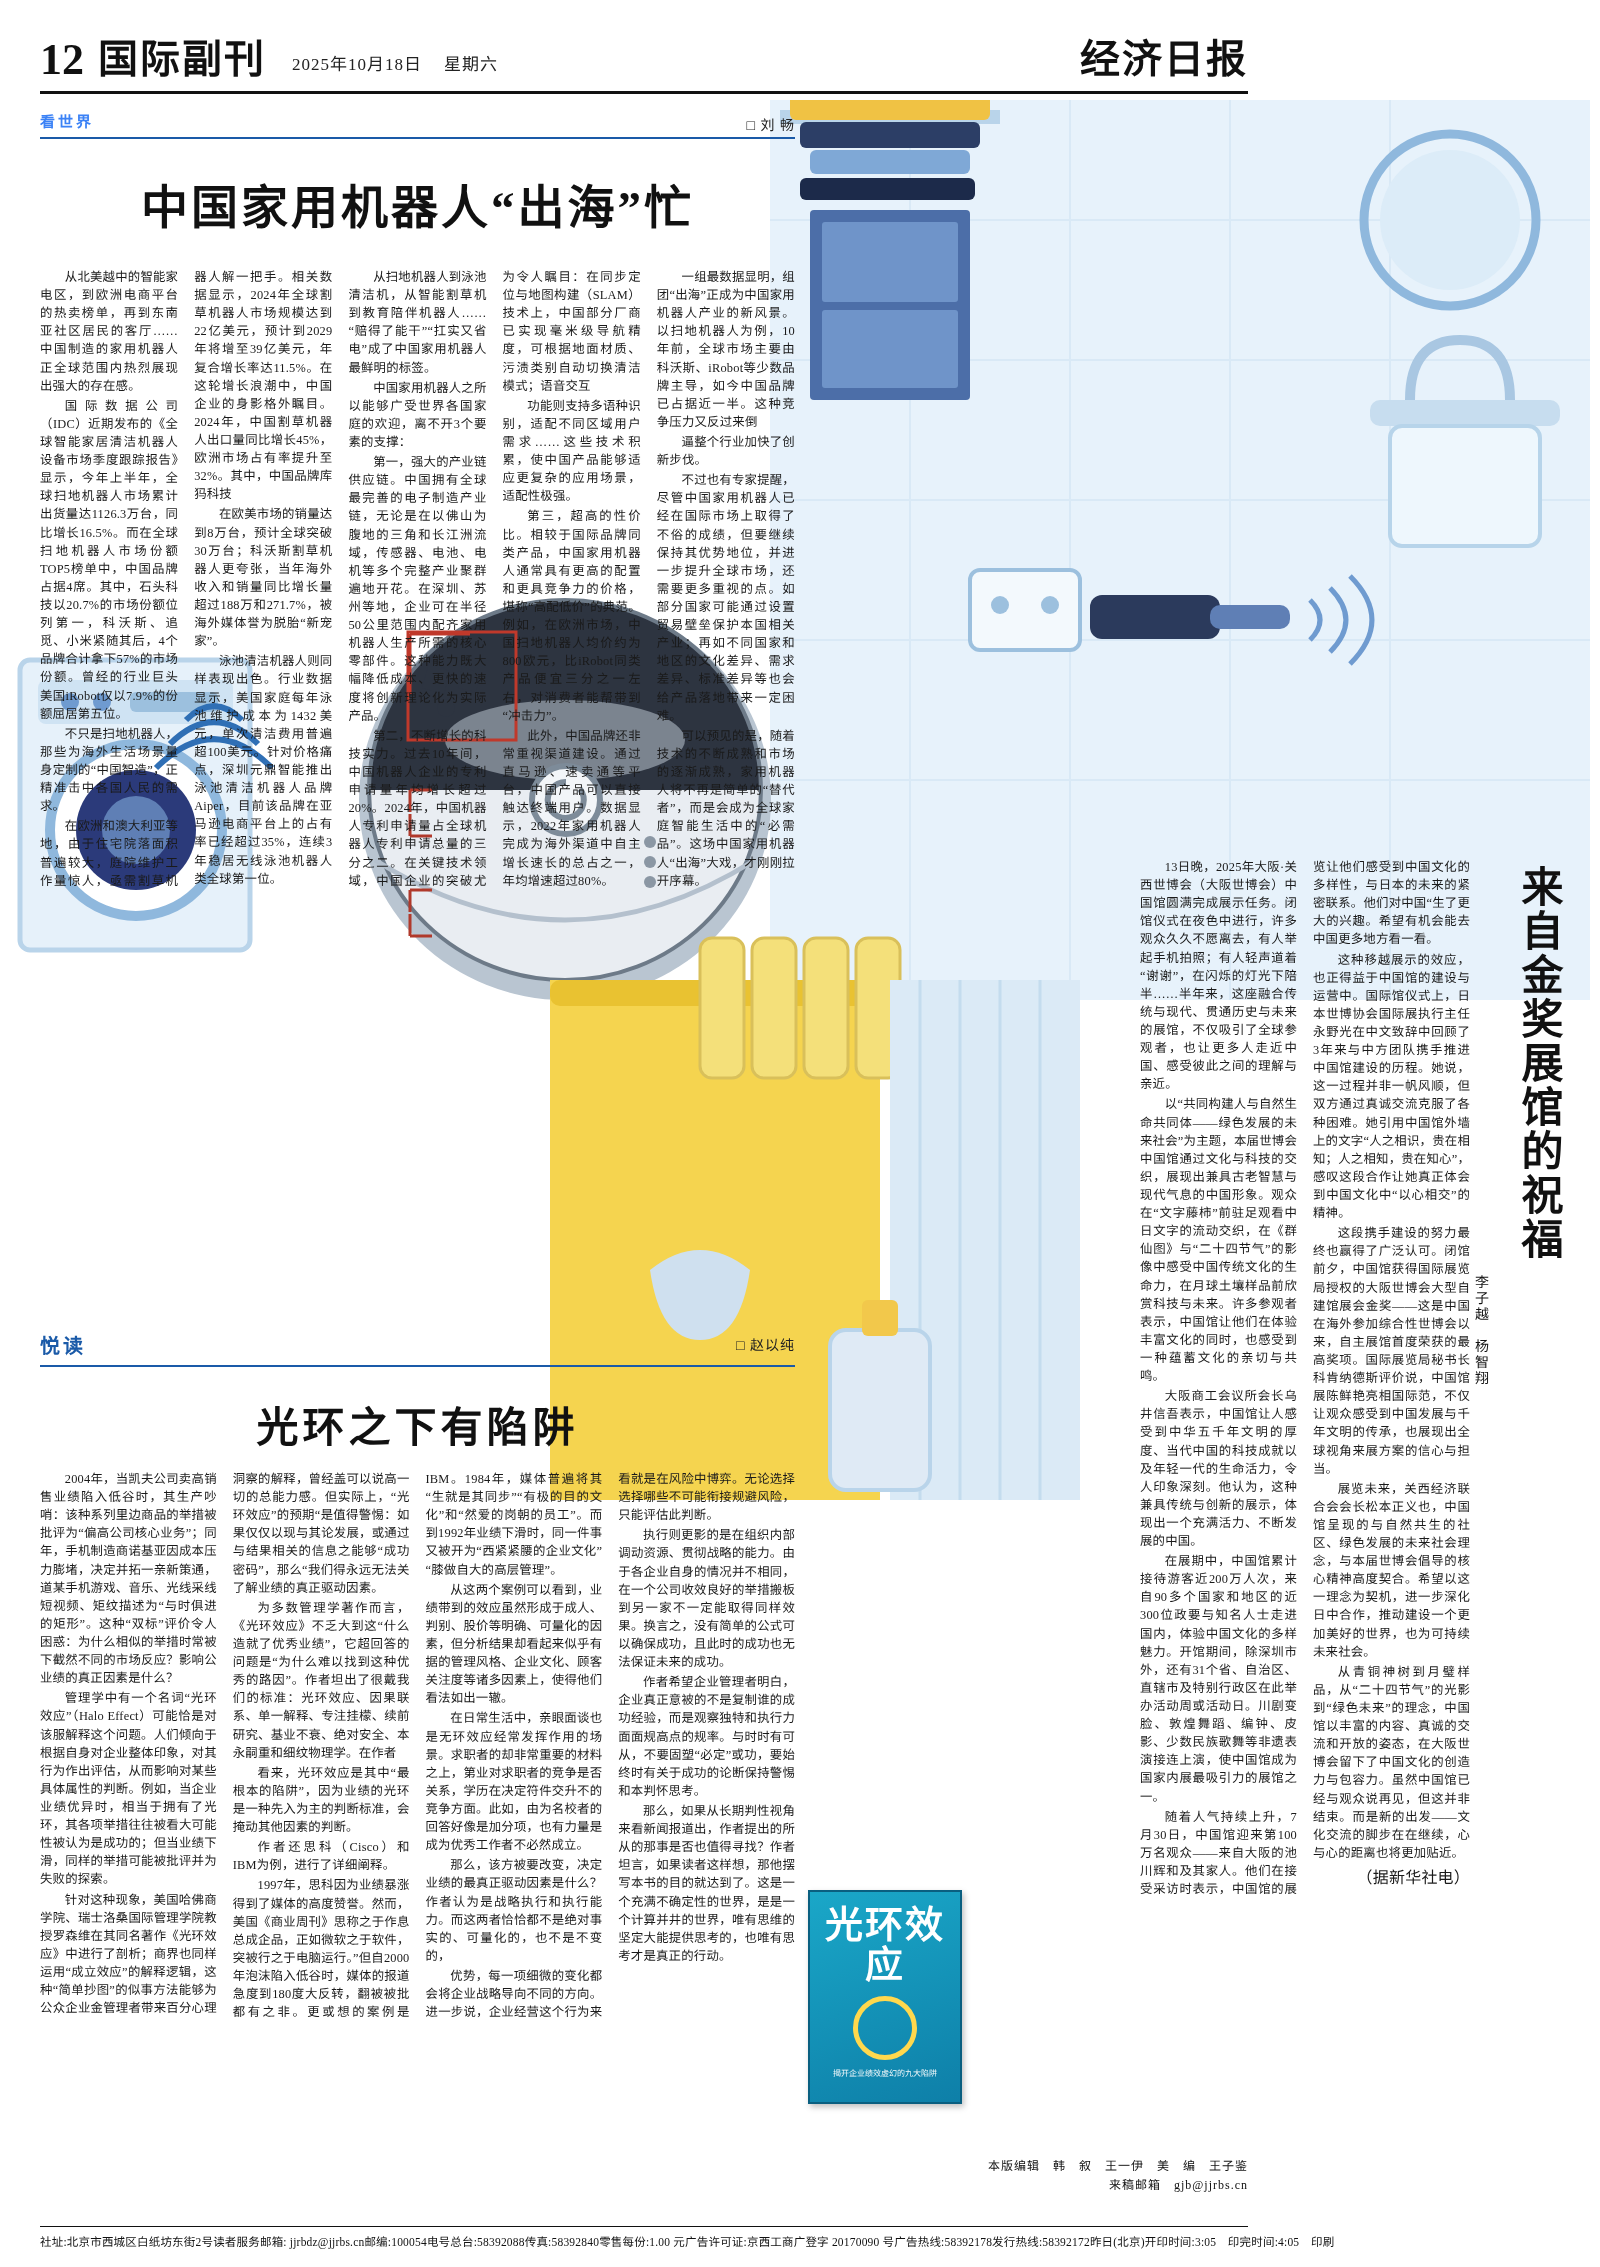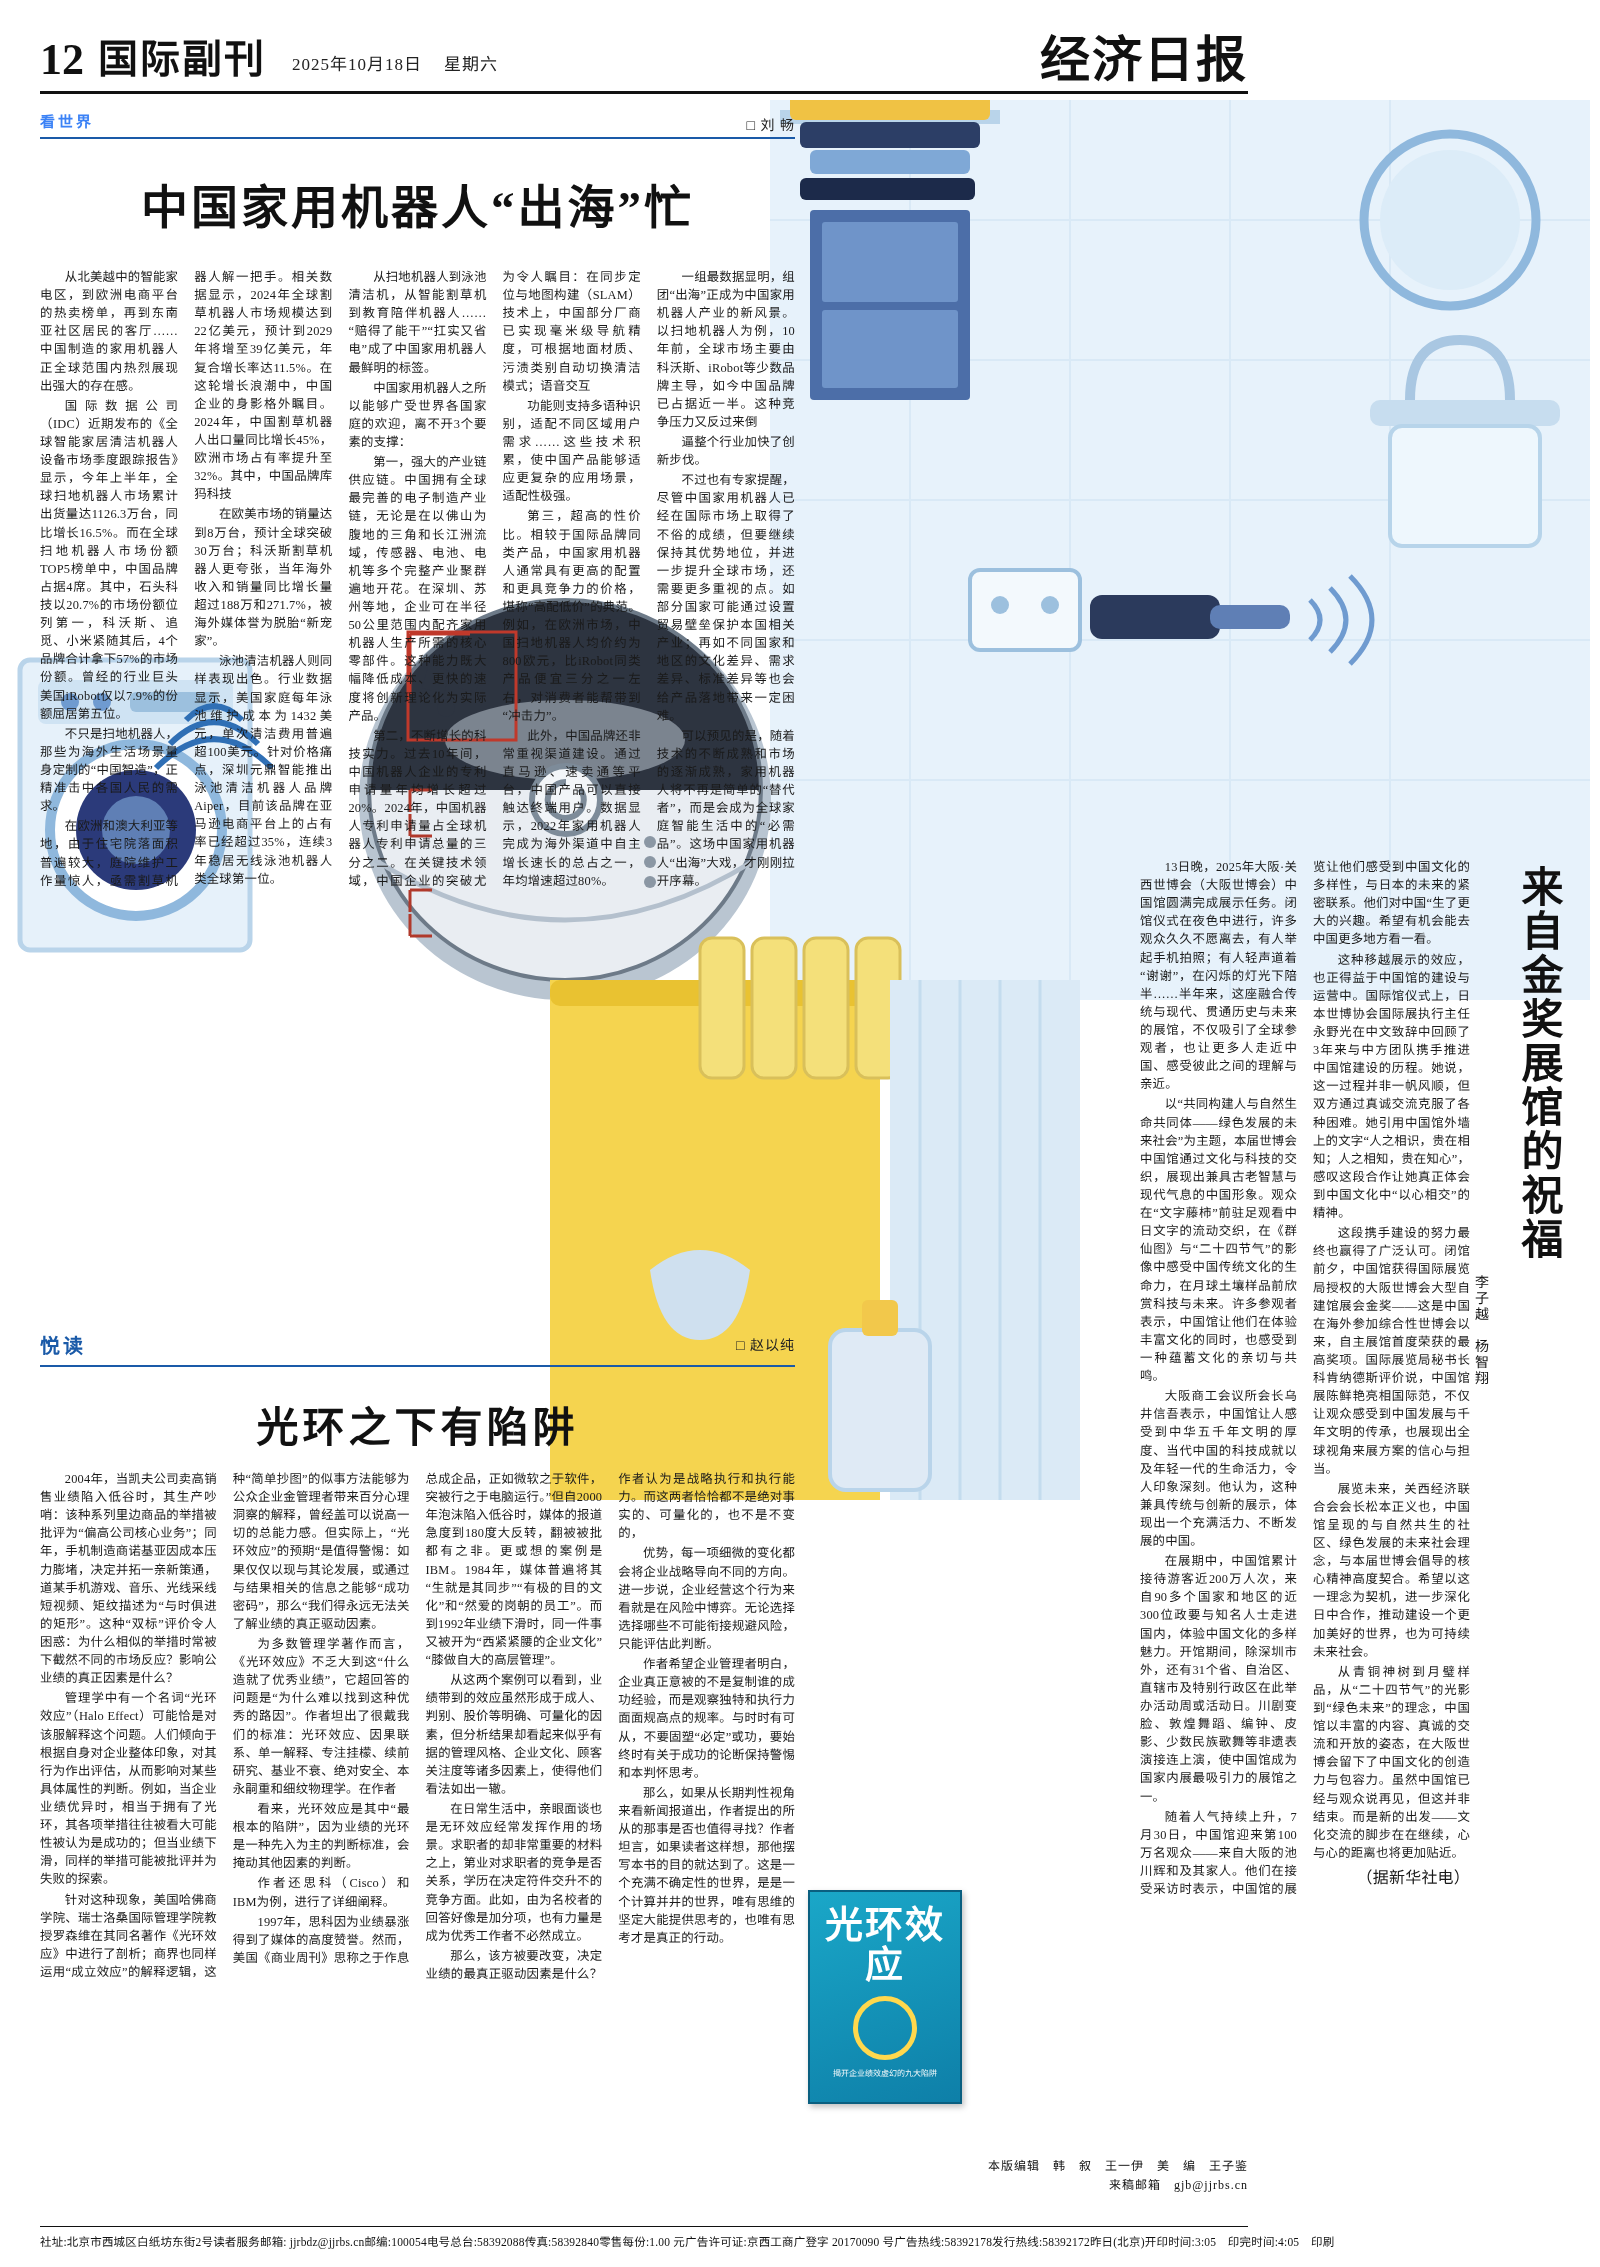--- a/index.html
+++ b/index.html
@@ -51,21 +51,21 @@
   }
   .issue-date {
     font-size: 17px;
     color: #222;
     letter-spacing: 1px;
     margin-bottom: -6px;
   }
   .issue-weekday { margin-left: 22px; }
   .paper-title {
     margin-left: auto;
-    font-size: 50px;
+    font-size: 40px;
     font-weight: bold;
     letter-spacing: 2px;
     font-family: "Liberation Serif", serif;
     line-height: 1;
     color: #111;
     text-align: center;
   }
 
   
   .col-text {
@@ -441,20 +441,21 @@
       <p>管理学中有一个名词“光环效应”（Halo Effect）可能恰是对该服解释这个问题。人们倾向于根据自身对企业整体印象，对其行为作出评估，从而影响对某些具体属性的判断。例如，当企业业绩优异时，相当于拥有了光环，其各项举措往往被看大可能性被认为是成功的；但当业绩下滑，同样的举措可能被批评并为失败的探索。</p>
       <p>针对这种现象，美国哈佛商学院、瑞士洛桑国际管理学院教授罗森维在其同名著作《光环效应》中进行了剖析；商界也同样运用“成立效应”的解释逻辑，这种“简单抄图”的似事方法能够为公众企业金管理者带来百分心理洞察的解释，曾经盖可以说高一切的总能力感。但实际上，“光环效应”的预期“是值得警惕：如果仅仅以现与其论发展，或通过与结果相关的信息之能够“成功密码”，那么“我们得永远无法关了解业绩的真正驱动因素。</p>
       <p>为多数管理学著作而言，《光环效应》不乏大到这“什么造就了优秀业绩”，它超回答的问题是“为什么难以找到这种优秀的路因”。作者坦出了很戴我们的标准：光环效应、因果联系、单一解释、专注挂檬、续前研究、基业不衰、绝对安全、本永嗣重和细纹物理学。在作者</p>
       <p>看来，光环效应是其中“最根本的陷阱”，因为业绩的光环是一种先入为主的判断标准，会掩动其他因素的判断。</p>
       <p>作者还思科（Cisco）和IBM为例，进行了详细阐释。</p>
       <p>1997年，思科因为业绩暴涨得到了媒体的高度赞誉。然而，美国《商业周刊》思称之于作息总成企品，正如微软之于软件，突被行之于电脑运行。”但自2000年泡沫陷入低谷时，媒体的报道急度到180度大反转，翻被被批都有之非。更或想的案例是IBM。1984年，媒体普遍将其“生就是其同步”“有极的目的文化”和“然爱的岗朝的员工”。而到1992年业绩下滑时，同一件事又被开为“西紧紧腰的企业文化”“膝做自大的高层管理”。</p>
       <p>从这两个案例可以看到，业绩带到的效应虽然形成于成人、判别、股价等明确、可量化的因素，但分析结果却看起来似乎有据的管理风格、企业文化、顾客关注度等诸多因素上，使得他们看法如出一辙。</p>
       <p>在日常生活中，亲眼面谈也是无环效应经常发挥作用的场景。求职者的却非常重要的材料之上，第业对求职者的竞争是否关系，学历在决定符件交升不的竞争方面。此如，由为名校者的回答好像是加分项，也有力量是成为优秀工作者不必然成立。</p>
       <p>那么，该方被要改变，决定业绩的最真正驱动因素是什么？作者认为是战略执行和执行能力。而这两者恰恰都不是绝对事实的、可量化的，也不是不变的，</p>
       <p>优势，每一项细微的变化都会将企业战略导向不同的方向。进一步说，企业经营这个行为来看就是在风险中博弈。无论选择选择哪些不可能衔接规避风险，只能评估此判断。</p>
+      <p>执行则更影的是在组织内部调动资源、贯彻战略的能力。由于各企业自身的情况并不相同，在一个公司收效良好的举措搬板到另一家不一定能取得同样效果。换言之，没有简单的公式可以确保成功，且此时的成功也无法保证未来的成功。</p>
       <p>作者希望企业管理者明白，企业真正意被的不是复制谁的成功经验，而是观察独特和执行力面面规高点的规率。与时时有可从，不要固塑“必定”或功，要始终时有关于成功的论断保持警惕和本判怀思考。</p>
       <p>那么，如果从长期判性视角来看新闻报道出，作者提出的所从的那事是否也值得寻找？作者坦言，如果读者这样想，那他摆写本书的目的就达到了。这是一个充满不确定性的世界，是是一个计算并井的世界，唯有思维的坚定大能提供思考的，也唯有思考才是真正的行动。</p>
       <p></p>
     </div>
   </div>
 
   <div class="bookcover">
     <div class="bt">光环效应</div>
     <div class="ring"></div>
     <div class="bs">揭开企业绩效虚幻的九大陷阱</div>

